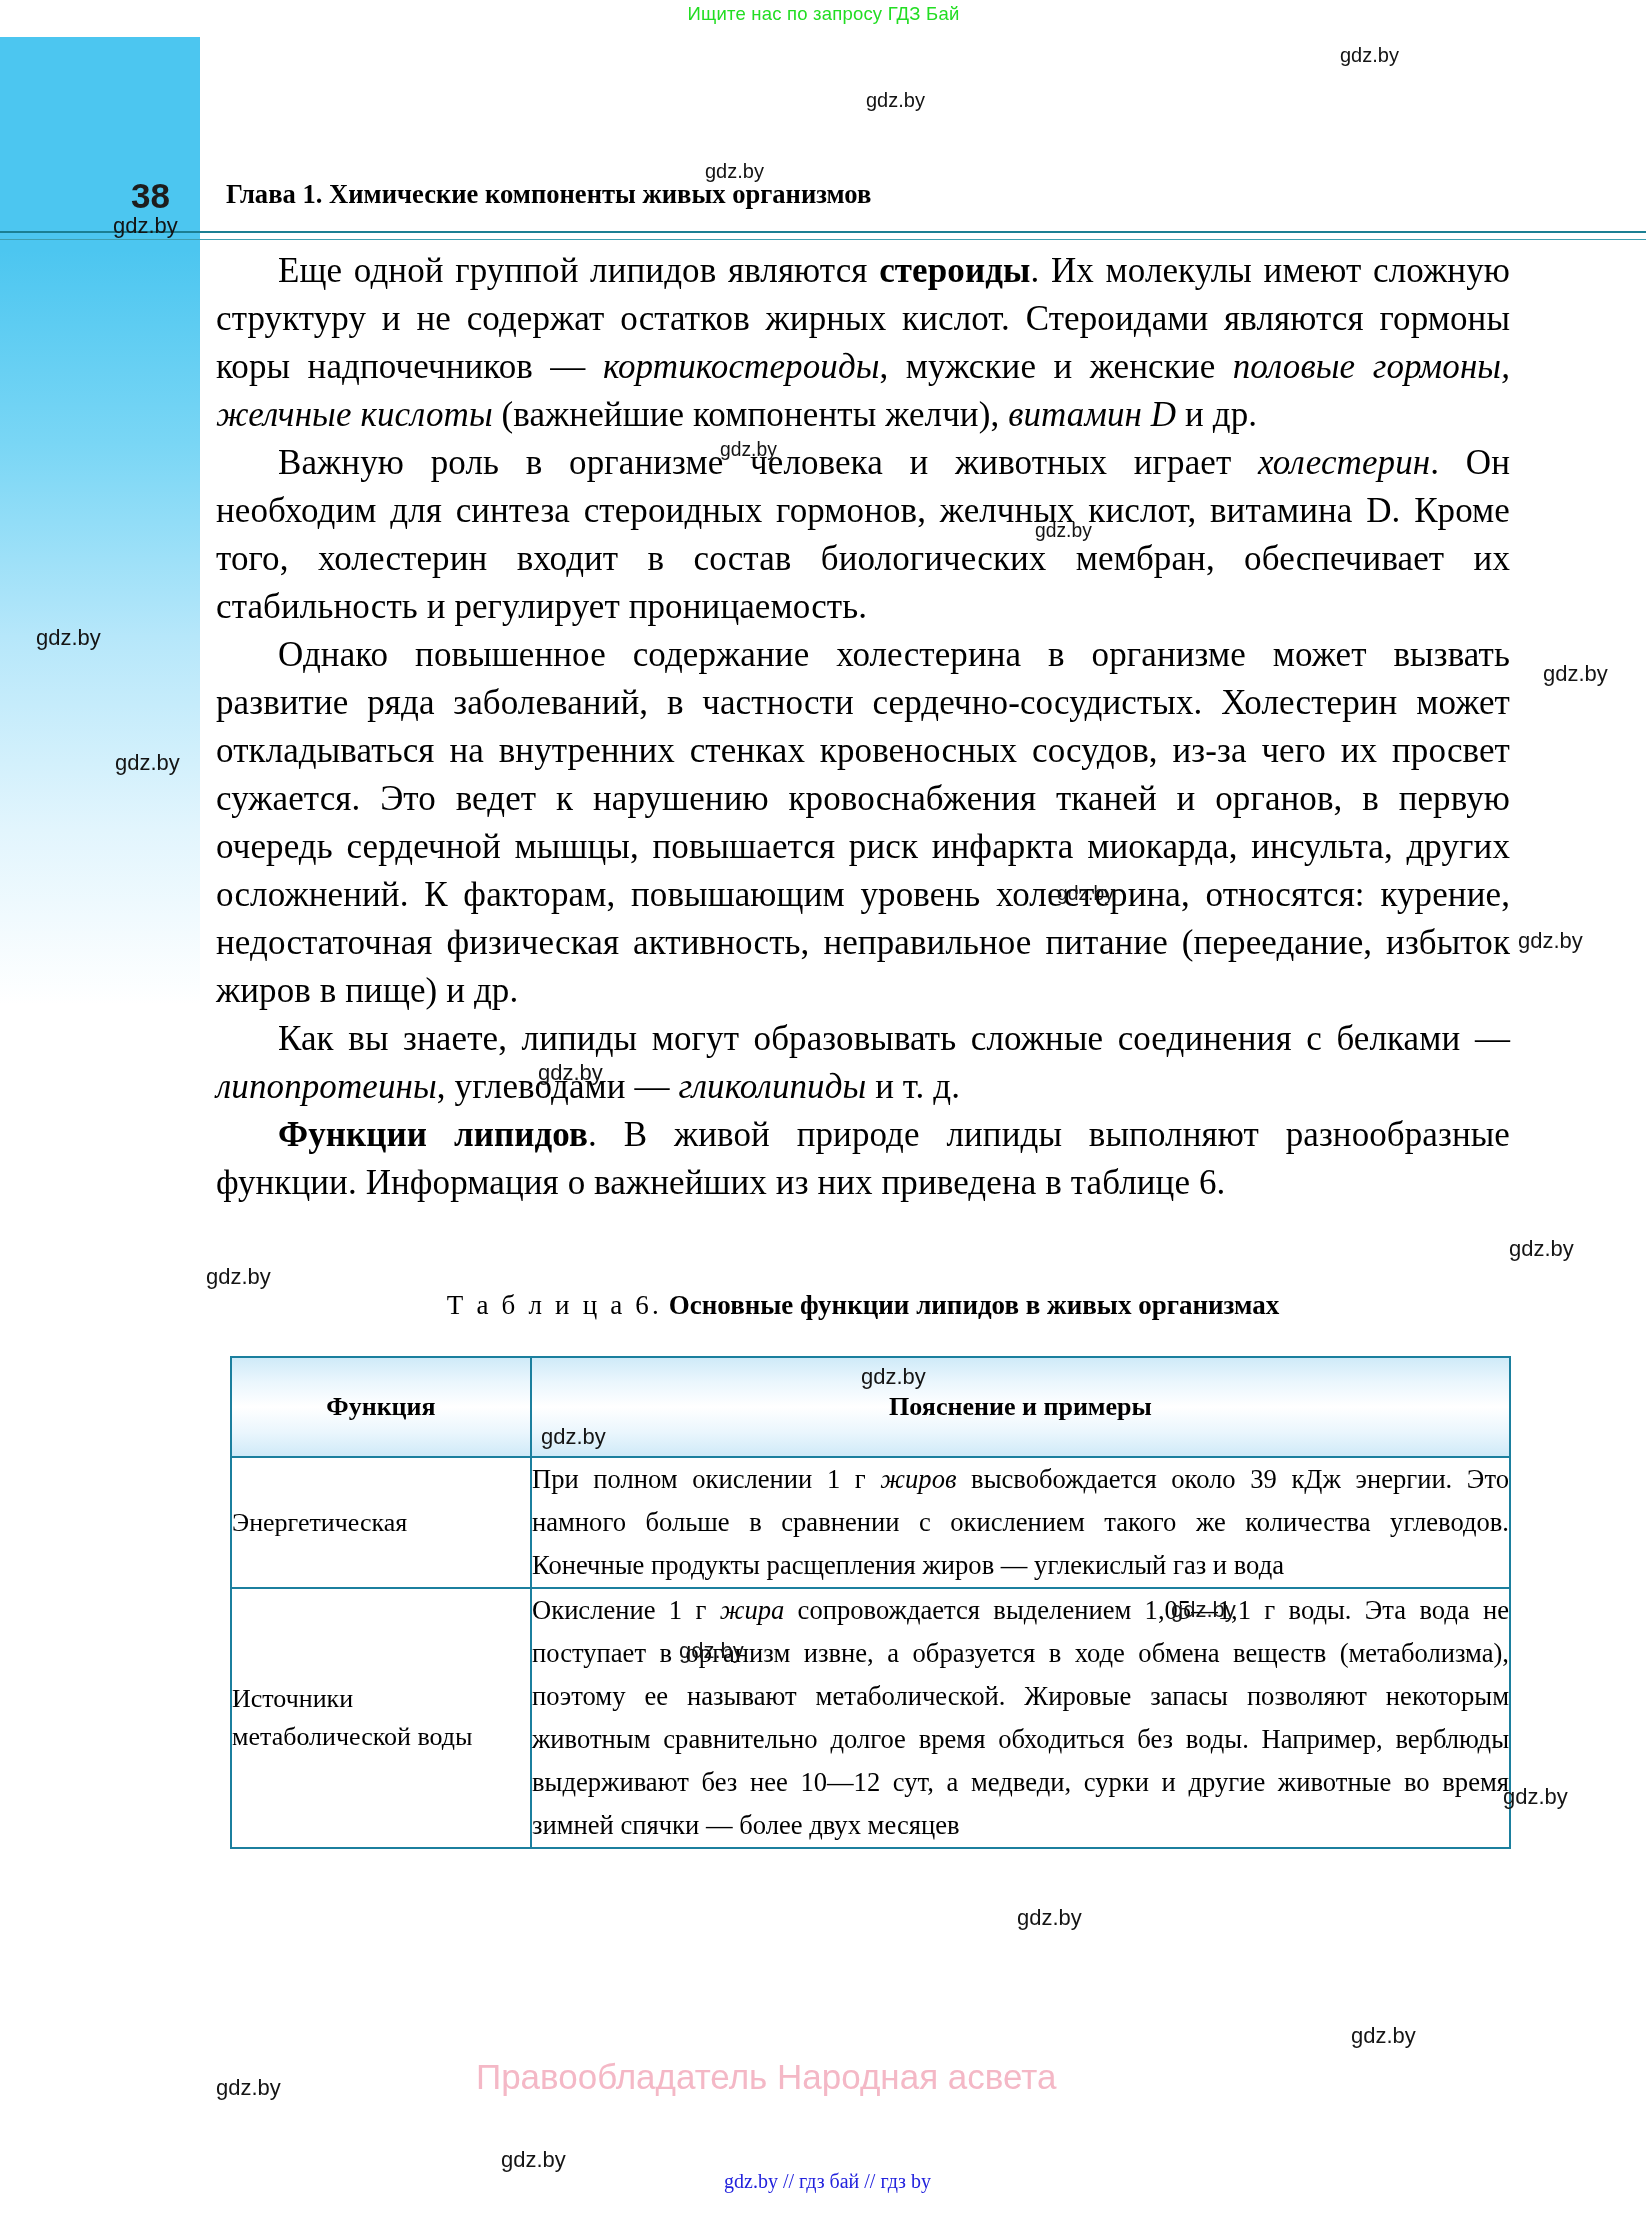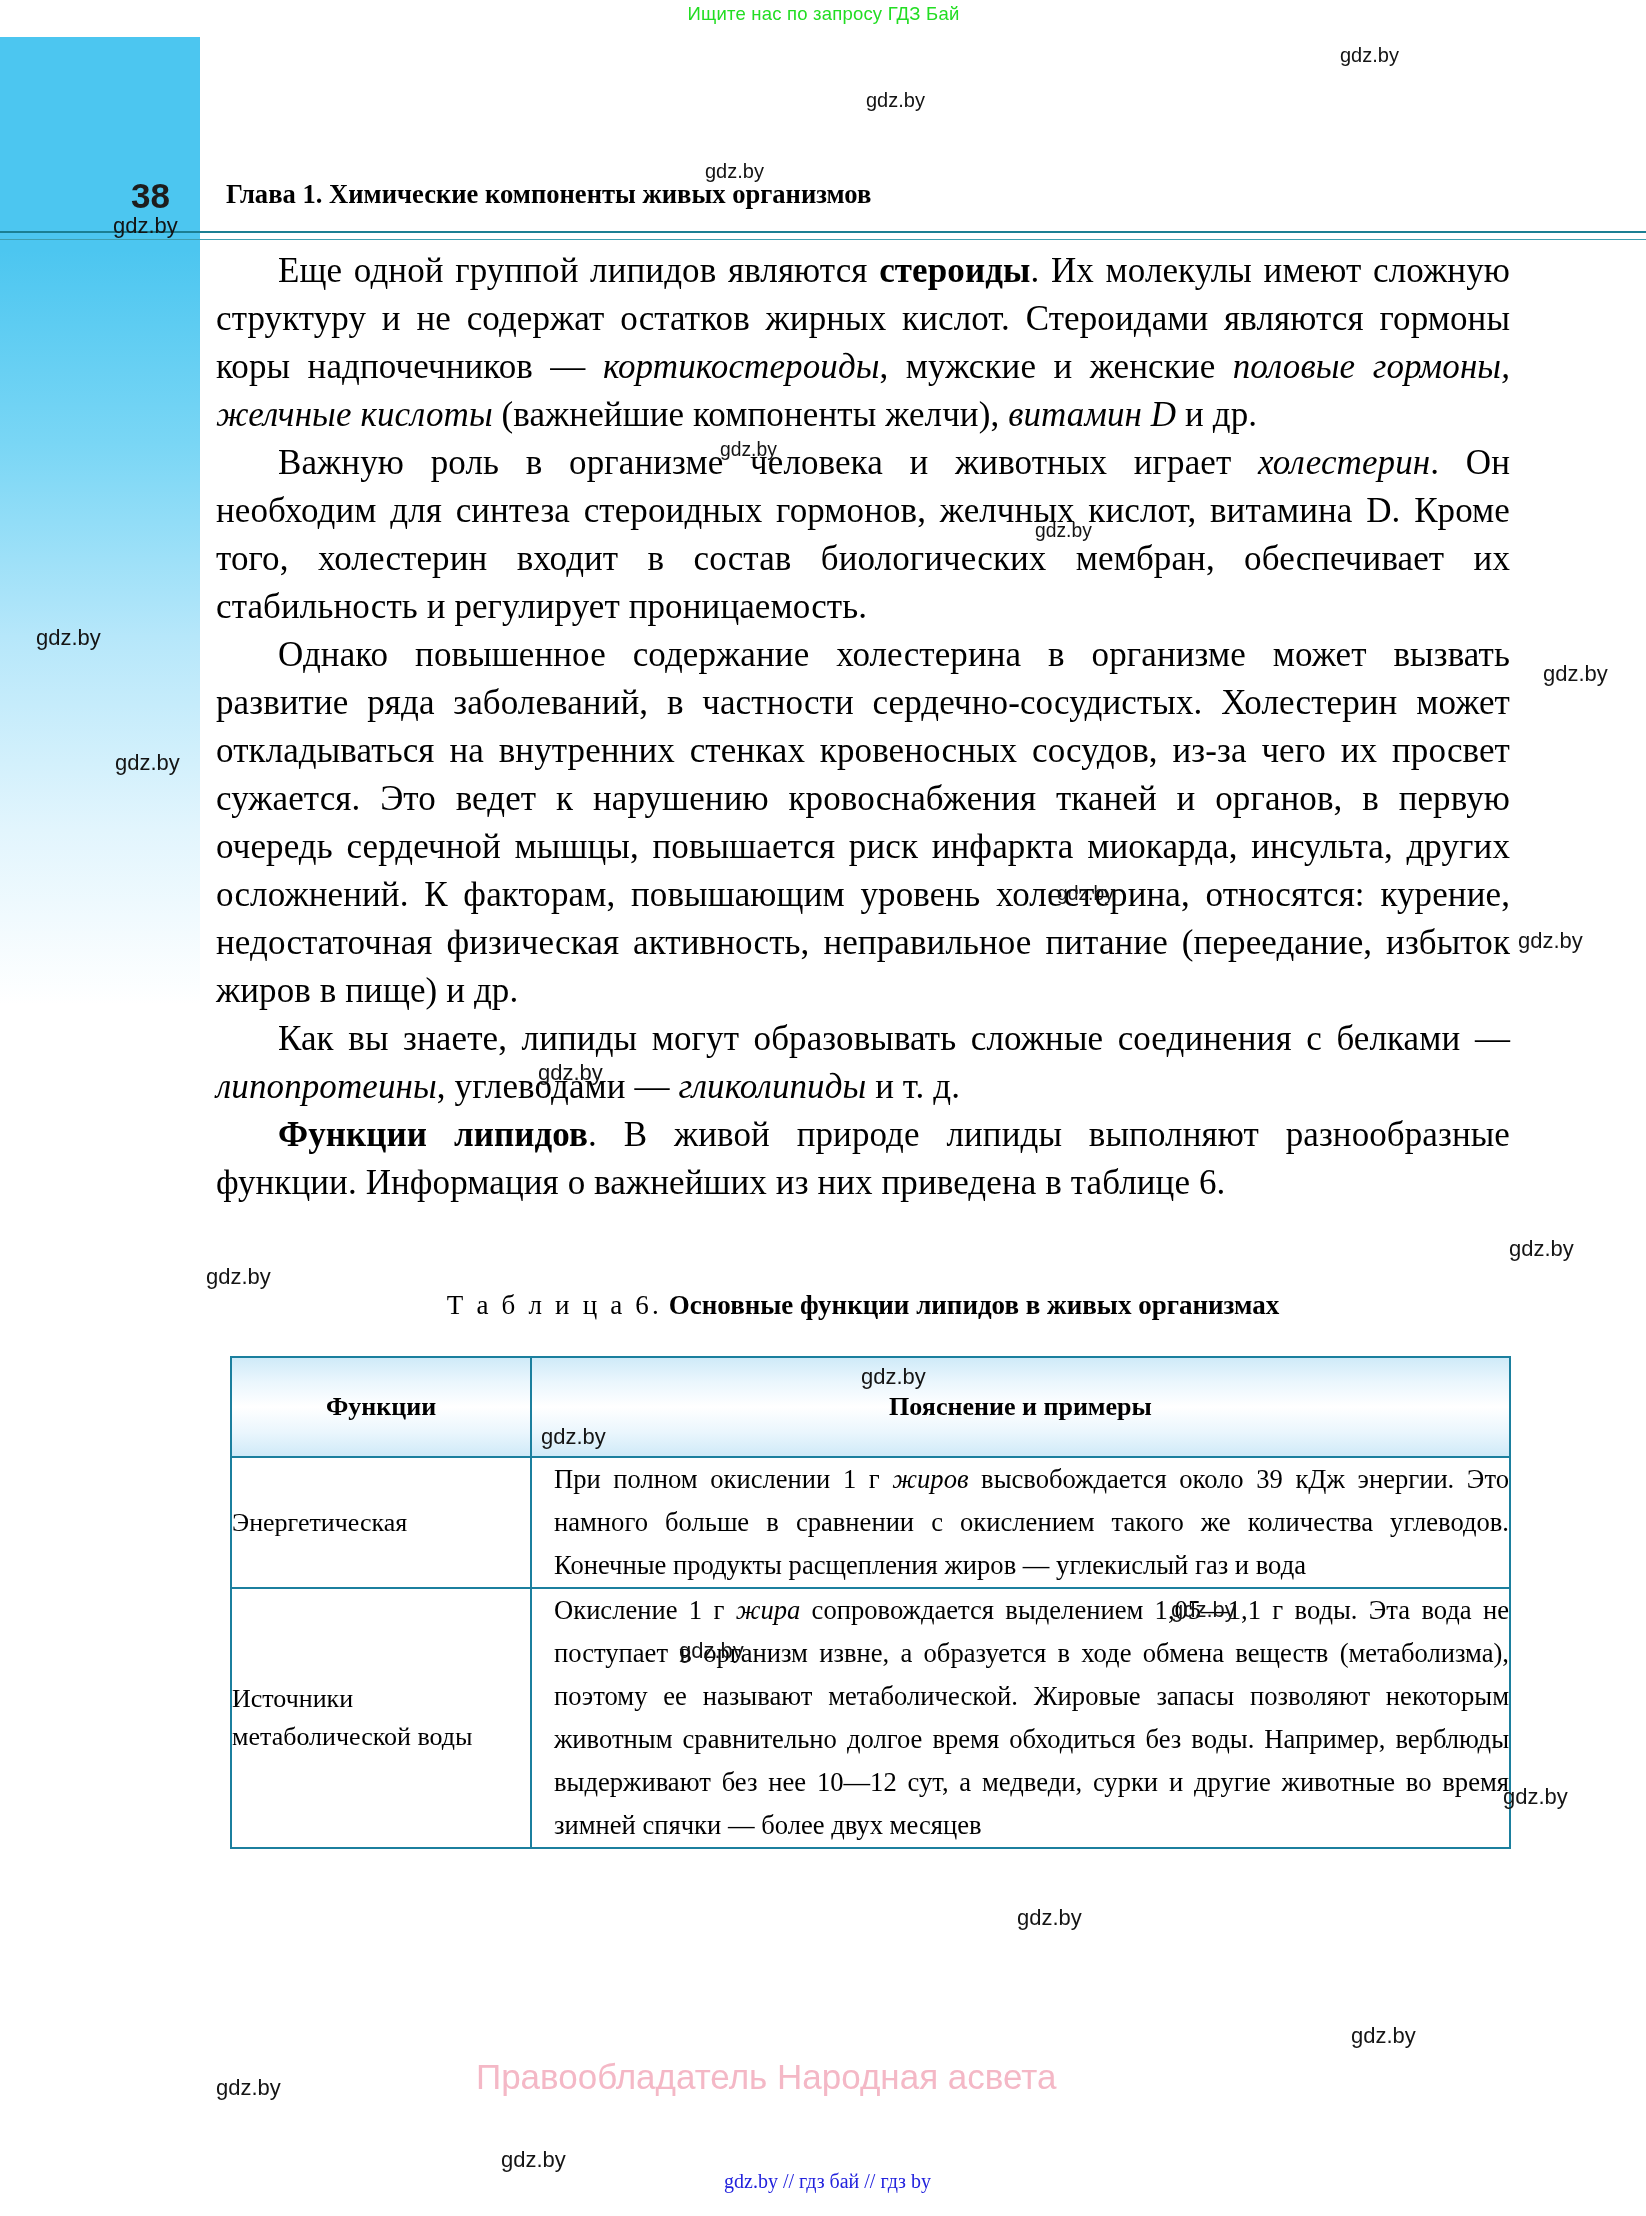--- a/index.html
+++ b/index.html
@@ -151,21 +151,21 @@
     line-height: 38px;
     padding: 0 16px 0 24px;
   }
   .cell-expl {
     font-size: 26.6px;
     line-height: 43px;
     text-align: justify;
     padding: 21px 24px 21px 26px;
     vertical-align: top;
   }
-  .cell-expl p { margin: 0; padding-left: 22px; }
+  .cell-expl p { margin: 0; }
 
   
   .wm {
     position: absolute;
     font-family: "Liberation Sans", sans-serif;
     color: #141414;
     white-space: nowrap;
     pointer-events: none;
   }
 
@@ -220,21 +220,21 @@
   <span class="cap-main">Основные функции липидов в живых организмах</span>
 </div>
 
 <table class="lipid-table">
   <colgroup>
     <col class="col-func">
     <col class="col-expl">
   </colgroup>
   <thead>
     <tr>
-      <th>Функции</th>
+      <th>Функция</th>
       <th>Пояснение и примеры</th>
     </tr>
   </thead>
   <tbody>
     <tr>
       <td class="cell-func">Энергетическая</td>
       <td class="cell-expl">
         <p>При полном окислении 1 г <span class="it">жиров</span> высвобождается около 39 кДж энергии. Это намного больше в сравнении с окислением такого же количества углеводов. Конечные продукты расщепления жиров — углекислый газ и вода</p>
       </td>
     </tr>

